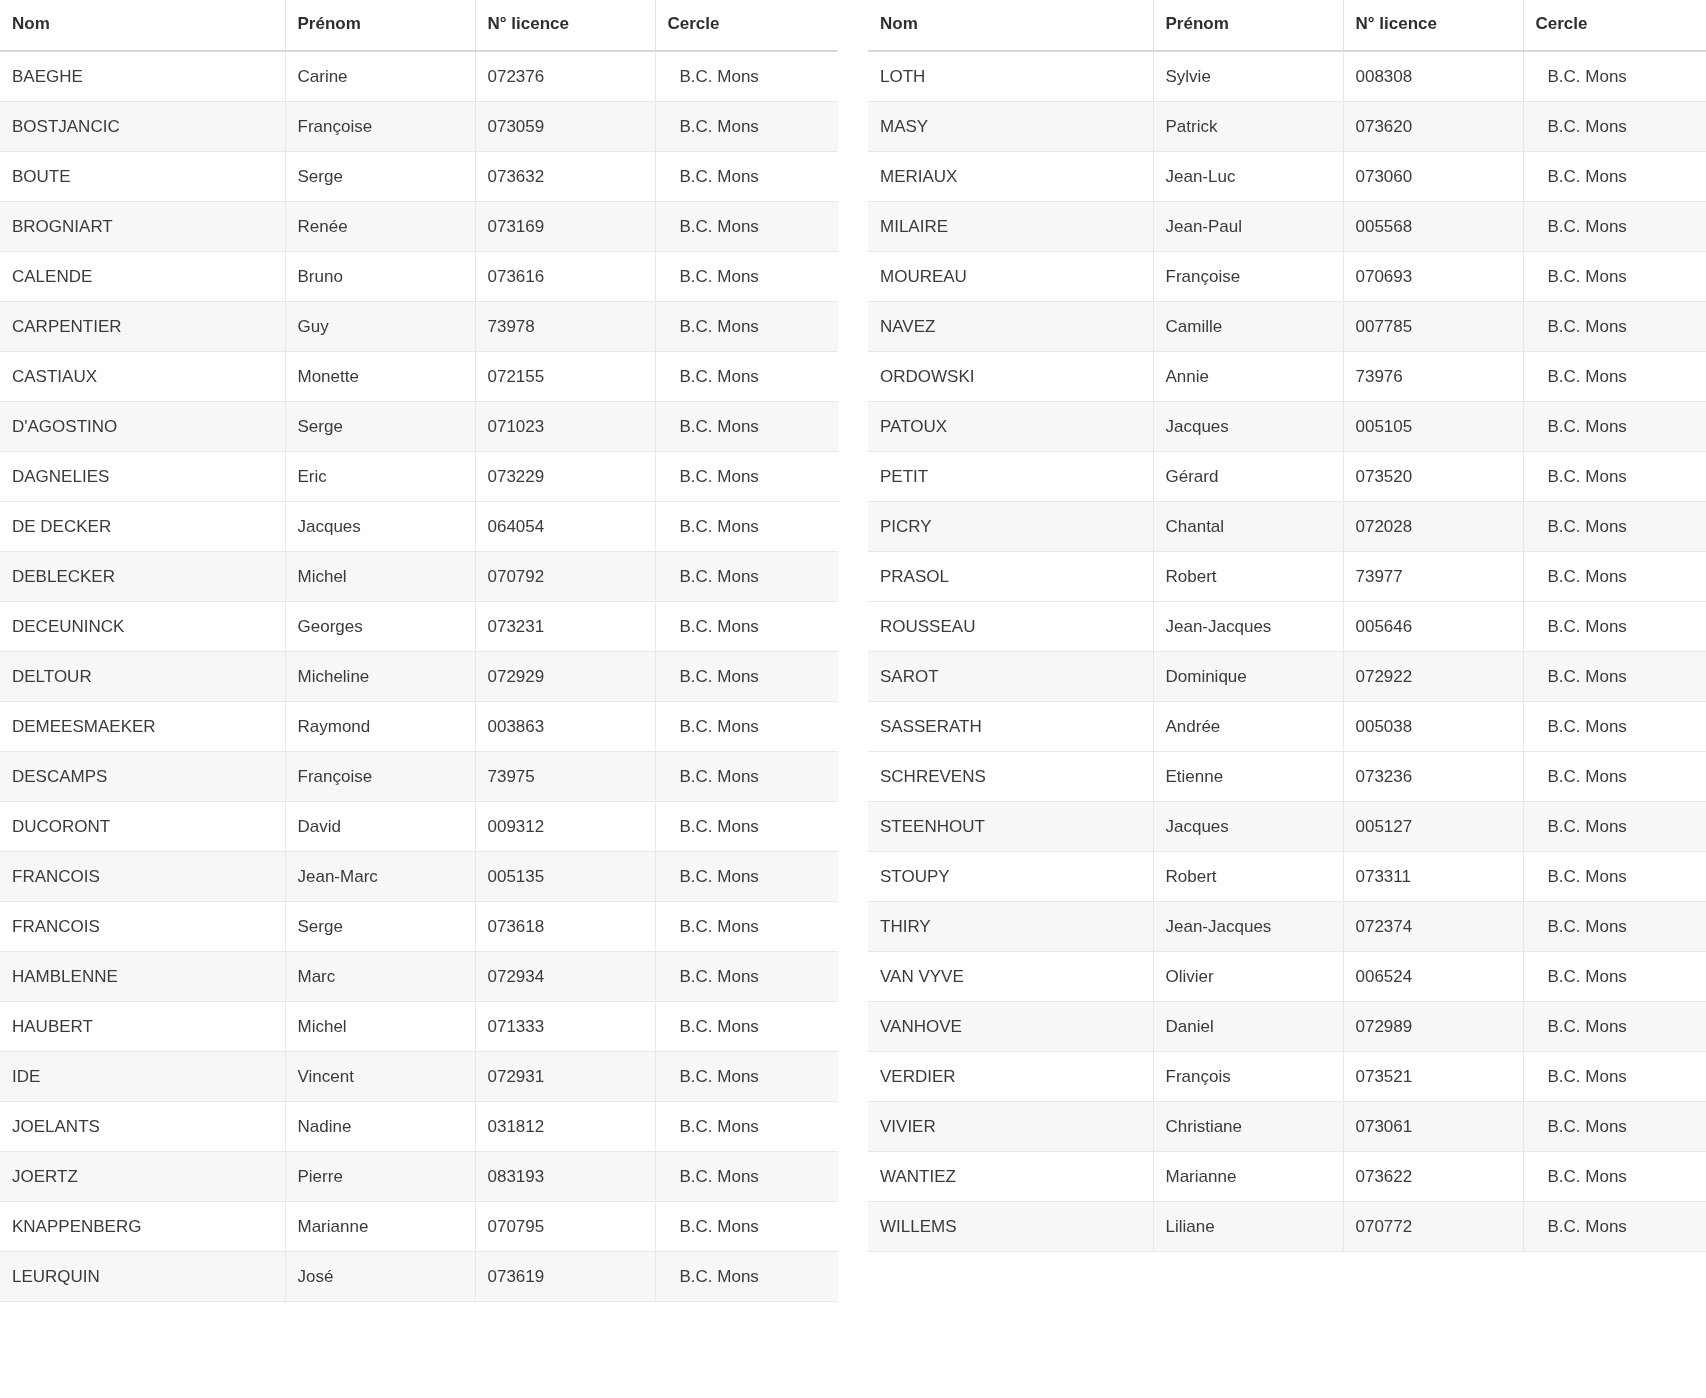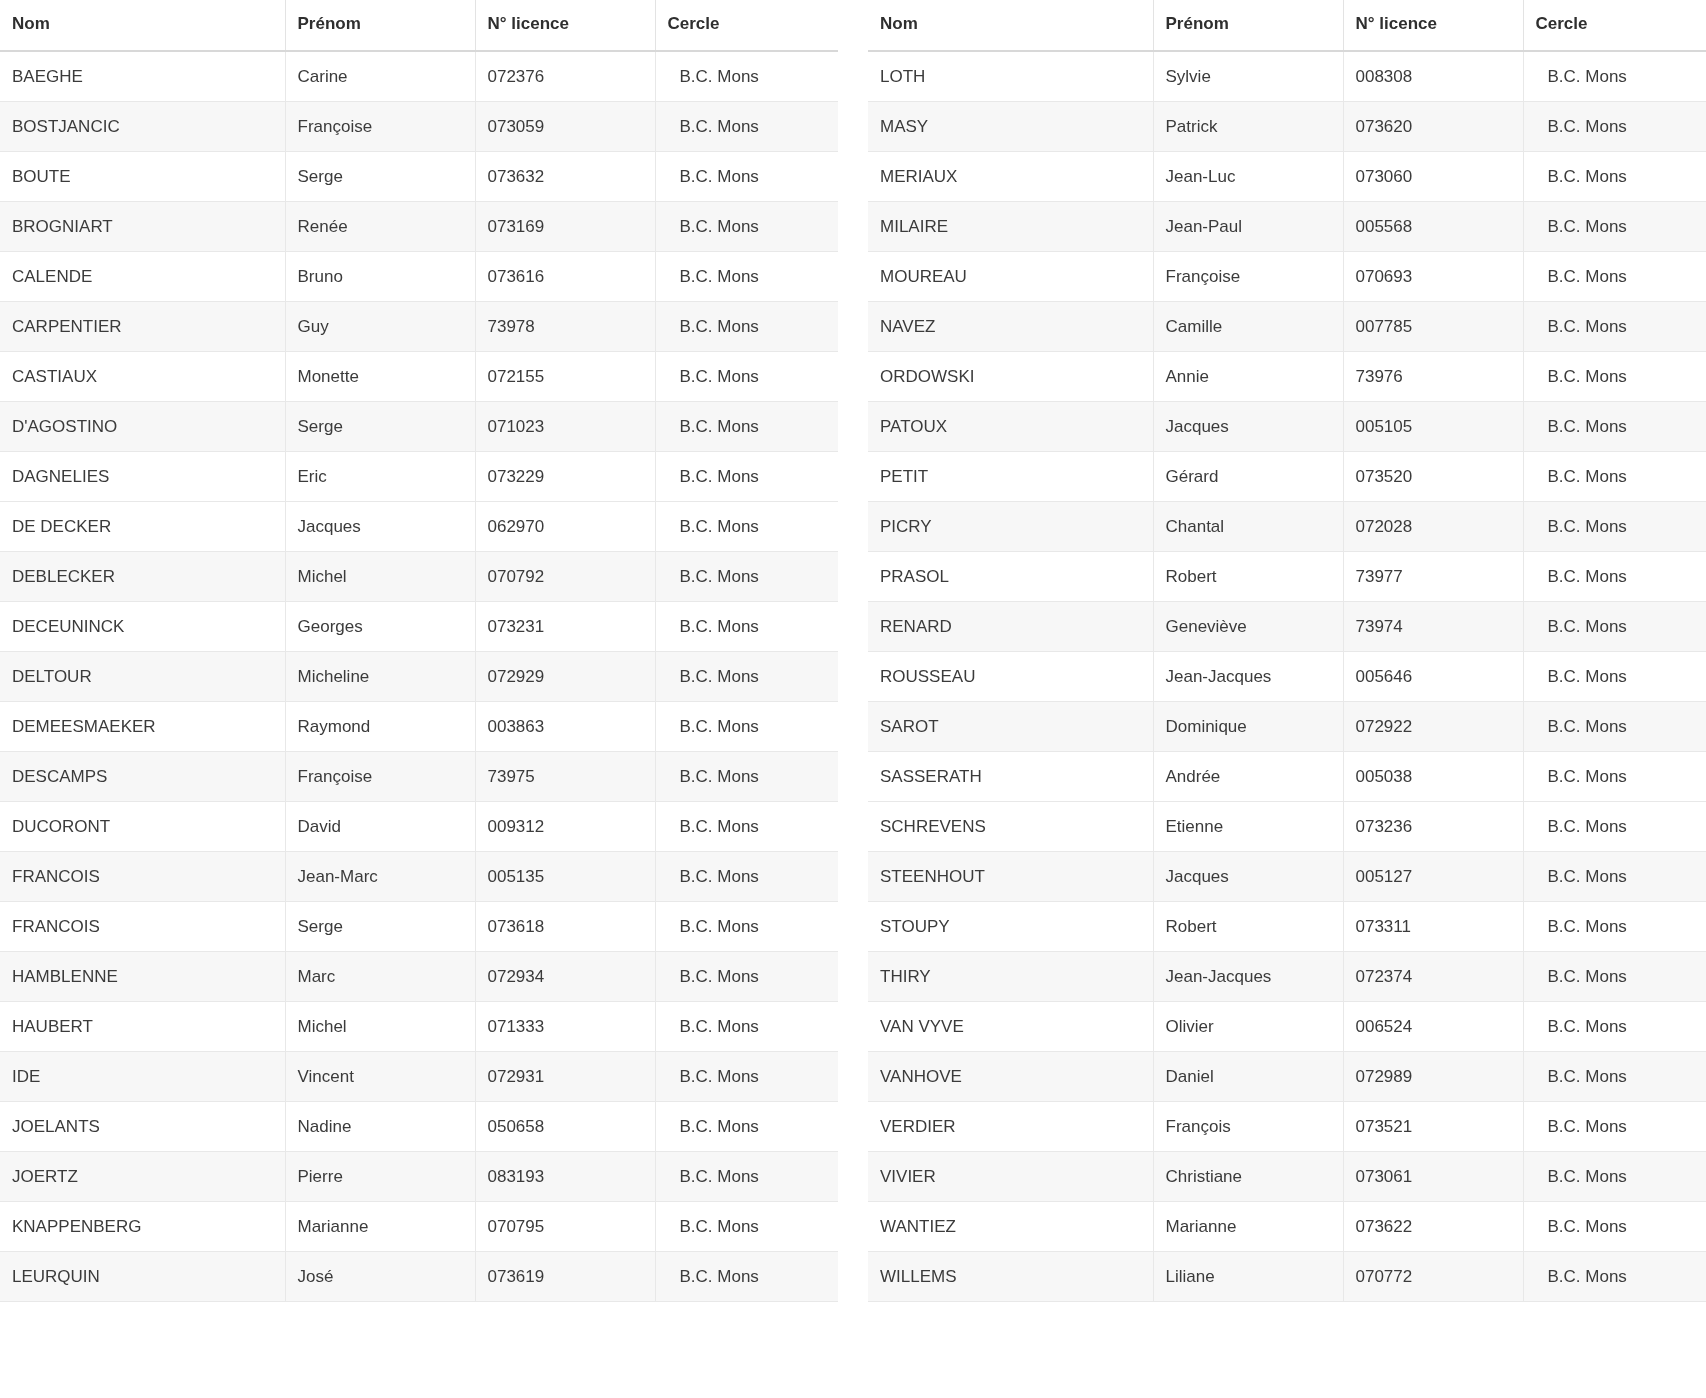--- a/index.html
+++ b/index.html
@@ -141,21 +141,21 @@
           </tr>
           <tr class="even">
             <td>DAGNELIES</td>
             <td>Eric</td>
             <td>073229</td>
             <td>B.C. Mons</td>
           </tr>
           <tr class="even">
             <td>DE DECKER</td>
             <td>Jacques</td>
-            <td>062970</td>
+            <td>064054</td>
             <td>B.C. Mons</td>
           </tr>
           <tr class="odd">
             <td>DEBLECKER</td>
             <td>Michel</td>
             <td>070792</td>
             <td>B.C. Mons</td>
           </tr>
           <tr class="even">
             <td>DECEUNINCK</td>
@@ -213,21 +213,21 @@
           </tr>
           <tr class="odd">
             <td>IDE</td>
             <td>Vincent</td>
             <td>072931</td>
             <td>B.C. Mons</td>
           </tr>
           <tr class="even">
             <td>JOELANTS</td>
             <td>Nadine</td>
-            <td>050658</td>
+            <td>031812</td>
             <td>B.C. Mons</td>
           </tr>
           <tr class="odd">
             <td>JOERTZ</td>
             <td>Pierre</td>
             <td>083193</td>
             <td>B.C. Mons</td>
           </tr>
           <tr class="even">
             <td>KNAPPENBERG</td>
@@ -323,26 +323,20 @@
             <td>Chantal</td>
             <td>072028</td>
             <td>B.C. Mons</td>
           </tr>
           <tr class="even">
             <td>PRASOL</td>
             <td>Robert</td>
             <td>73977</td>
             <td>B.C. Mons</td>
           </tr>
-          <tr class="odd">
-            <td>RENARD</td>
-            <td>Geneviève</td>
-            <td>73974</td>
-            <td>B.C. Mons</td>
-          </tr>
           <tr class="even">
             <td>ROUSSEAU</td>
             <td>Jean-Jacques</td>
             <td>005646</td>
             <td>B.C. Mons</td>
           </tr>
           <tr class="odd">
             <td>SAROT</td>
             <td>Dominique</td>
             <td>072922</td>

